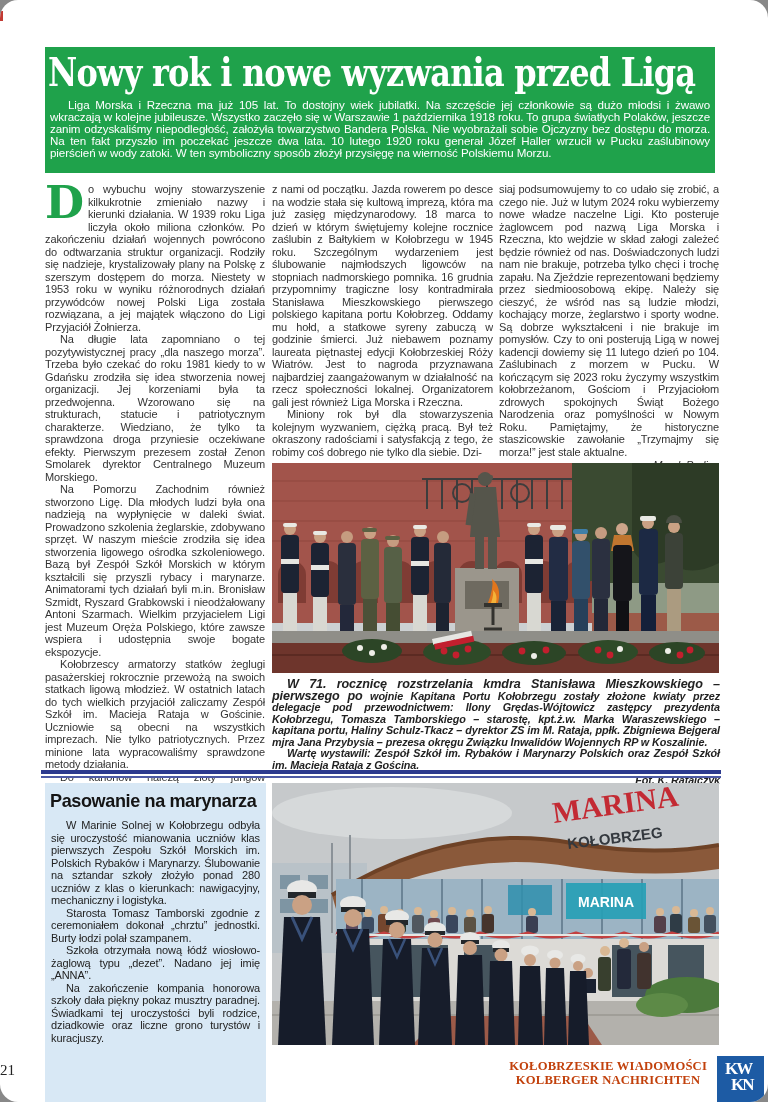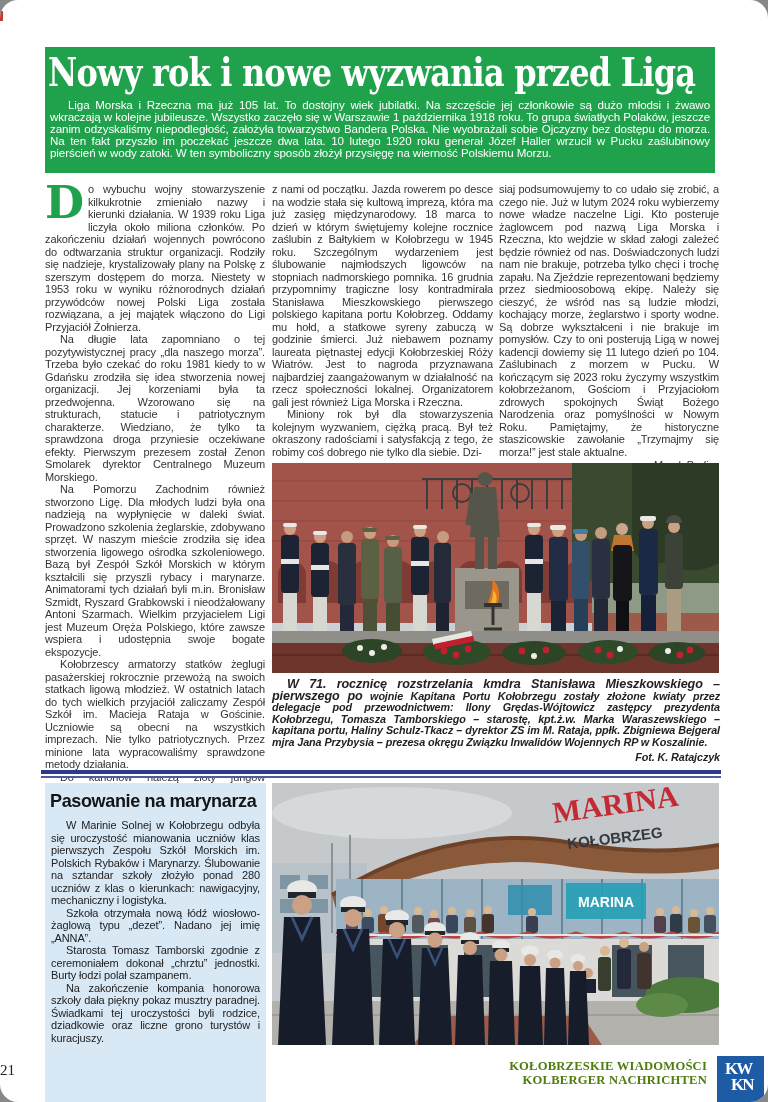--- a/index.html
+++ b/index.html
@@ -52,23 +52,23 @@
   .blue-box{position:absolute;left:45px;top:783px;width:221px;height:324px;background:#d8e8f5;
       padding:0;overflow:hidden;}
   .bb-title{margin:7px 5px 8px 5px;font-weight:700;color:#141414;font-size:19px;line-height:21px;
       white-space:nowrap;transform:scaleX(.95);transform-origin:0 0;letter-spacing:-0.4px;}
   .bb-text{margin:0 6px;font-size:11px;line-height:12.5px;text-align:justify;letter-spacing:-0.12px;color:#222;}
   .bb-text p{margin:0;text-indent:15px;}
 
   
   .page-num{position:absolute;left:0;top:1062px;width:736px;text-align:left;
       font-family:"Liberation Serif",serif;font-size:15px;color:#222;}
-  .brand{position:absolute;right:61px;top:1060px;text-align:right;
+  .brand{position:absolute;right:61px;top:1060px;text-align:center;
       font-family:"Liberation Serif",serif;font-weight:700;font-size:12.6px;line-height:13.8px;
-      color:#4d7c0f;letter-spacing:0.2px;}
+      color:#c2410c;letter-spacing:0.2px;}
   .kw-logo{position:absolute;left:717px;top:1056px;width:47px;height:46px;background:#1d5ba4;}
   .kw-logo span{position:absolute;color:#fff;font-family:"Liberation Serif",serif;font-weight:700;font-size:17px;line-height:17px;}
   .kw-top{left:8px;top:4px;letter-spacing:-2px;}
   .kw-bottom{left:14px;top:20px;letter-spacing:-2px;}
 </style>
 </head>
 <body>
 
 <div class="page">
   <div class="edge-mark"></div>
@@ -277,35 +277,36 @@
         <circle cx="396" cy="188" r="3" fill="#eeeee8"></circle>
           <circle cx="408" cy="192" r="3.4" fill="#c21f2e"></circle>
           <circle cx="418" cy="187" r="3.4" fill="#c21f2e"></circle>
       </g>
     </svg>
   </div>
 
   <div class="caption">
     <p class="ind"><span class="cap-lead">W 71. rocznicę rozstrzelania kmdra Stanisława Mieszkowskiego – pierwszego po</span>
     <span>wojnie Kapitana Portu Kołobrzegu zostały złożone kwiaty przez delegacje pod przewodnictwem: Ilony Grędas-Wójtowicz zastępcy prezydenta Kołobrzegu, Tomasza Tamborskiego – starostę, kpt.ż.w. Marka Waraszewskiego – kapitana portu, Haliny Schulz-Tkacz – dyrektor ZS im M. Rataja, ppłk. Zbigniewa Bejgeral mjra Jana Przybysia – prezesa okręgu Związku Inwalidów Wojennych RP w Koszalinie.</span></p>
+    <p class="ind">Wartę wystawili: Zespół Szkół im. Rybaków i Marynarzy Polskich oraz Zespół Szkół im. Macieja Rataja z Gościna.</p>
     <span class="cap-credit">Fot. K. Ratajczyk</span>
   </div>
 
   <div class="divider">
     <div class="d1"></div>
       <div class="d2"></div>
       <div class="d3"></div>
   </div>
 
   <div class="blue-box">
     <div class="bb-title">Pasowanie na marynarza</div>
     <div class="bb-text">
       <p>W Marinie Solnej w Kołobrzegu odbyła się uroczystość mianowania uczniów klas pierwszych Zespołu Szkół Morskich im. Polskich Rybaków i Marynarzy. Ślubowanie na sztandar szkoły złożyło ponad 280 uczniów z klas o kierunkach: nawigacyjny, mechaniczny i logistyka.</p>
+      <p>Starosta Tomasz Tamborski zgodnie z ceremoniałem dokonał „chrztu” jednostki. Burty łodzi polał szampanem.</p>
       <p>Szkoła otrzymała nową łódź wiosłowo-żaglową typu „dezet”. Nadano jej imię „ANNA”.</p>
-      <p>Starosta Tomasz Tamborski zgodnie z ceremoniałem dokonał „chrztu” jednostki. Burty łodzi polał szampanem.</p>
       <p>Na zakończenie kompania honorowa szkoły dała piękny pokaz musztry paradnej. Świadkami tej uroczystości byli rodzice, dziadkowie oraz liczne grono turystów i kuracjuszy.</p>
     </div>
 
   </div>
 
   <div class="photo" id="marina-photo">
     <svg width="447" height="262" viewBox="0 0 447 262" xmlns="http://www.w3.org/2000/svg">
       <rect x="0" y="0" width="447" height="262" fill="#c6c9cb"></rect>
       <ellipse cx="120" cy="30" rx="120" ry="26" fill="#d6d9da"></ellipse>
 

